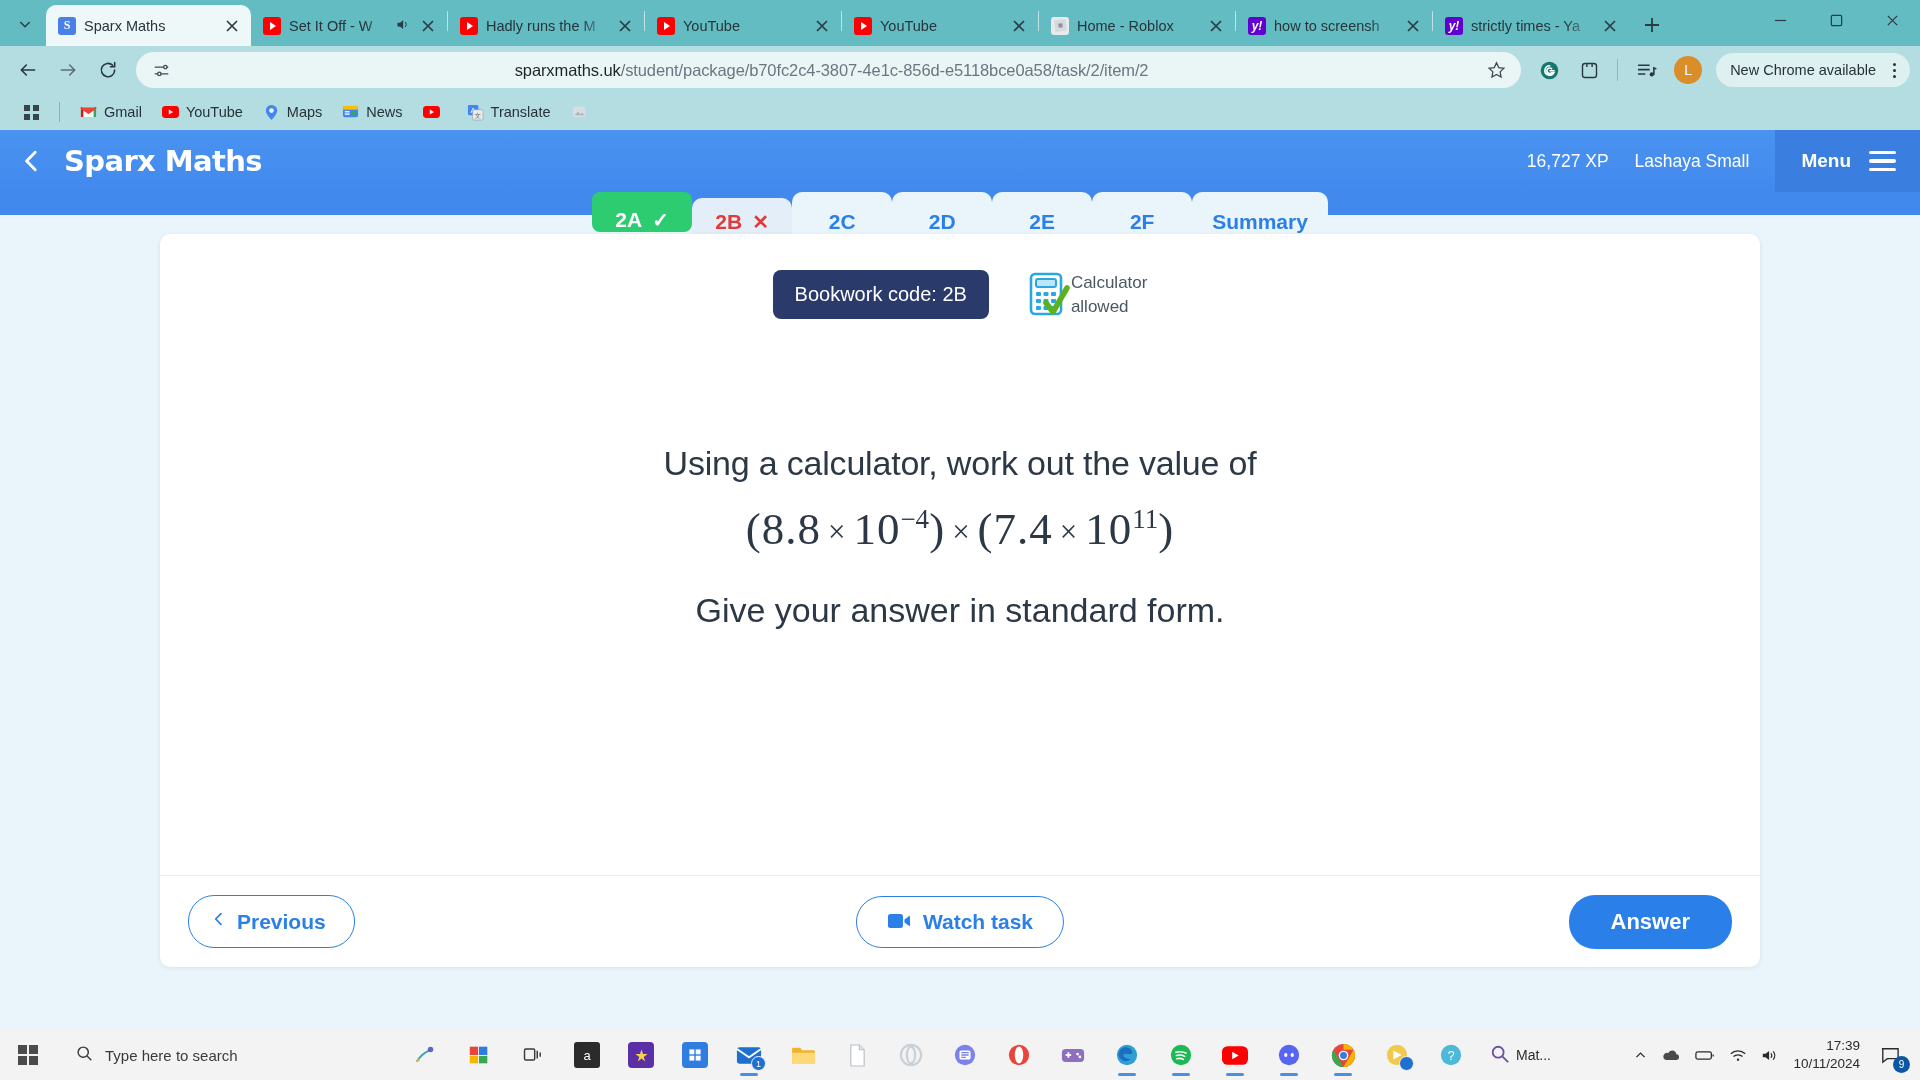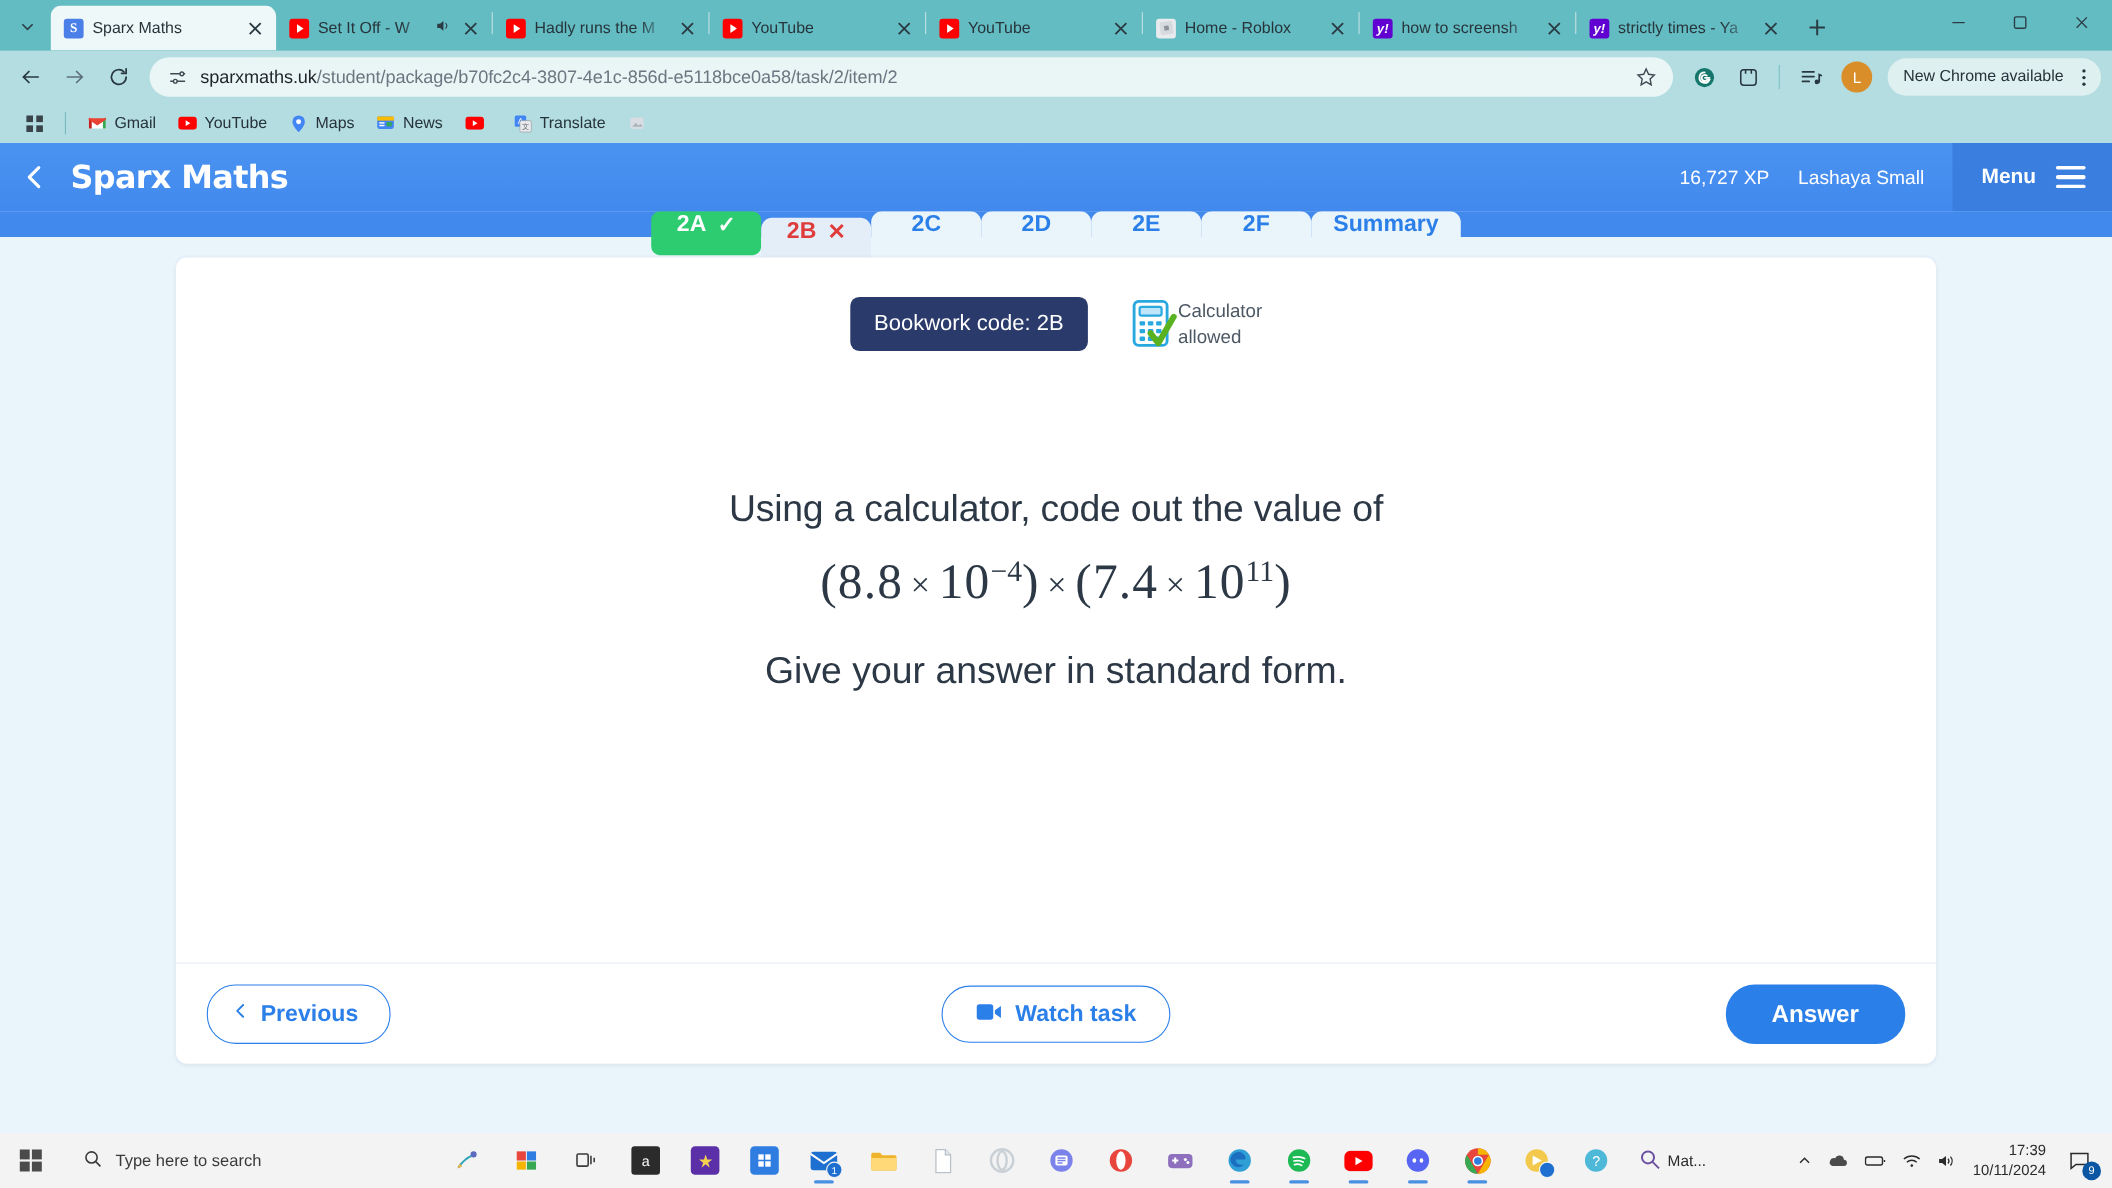--- a/index.html
+++ b/index.html
@@ -52,21 +52,21 @@
   .fav-yt:after { content:""; border-left:6px solid #fff; border-top:4px solid transparent; border-bottom:4px solid transparent; margin-left:2px;}
   .fav-yahoo { background:#6001d2; color:#fff; font-weight:700; font-size:12px; font-style:italic; }
   .fav-roblox { background:#e8eaed; color:#5b5f66; }
 
   
   .toolbar { height: 48px; background: #b3dde0; display: flex; align-items: center; padding: 0 10px; gap: 4px; }
   .navbtn { width: 36px; height: 36px; display: flex; align-items: center; justify-content: center; border-radius: 50%; }
   .navbtn svg { width: 20px; height: 20px; }
   .omnibox {
     flex: 1 1 auto; height: 36px; background: #eaf6f6; border-radius: 18px;
-    display: flex; align-items: center; padding: 0 6px 0 14px; margin: 0 6px; min-width: 0;
+    display: flex; align-items: center; padding: 0 6px 0 14px; margin: 0 6px; min-width: 0; text-align: center;
   }
   .omni-icon { width: 22px; height: 22px; display:flex; align-items:center; justify-content:center; flex:0 0 auto; margin-right: 10px;}
   .omni-icon svg { width: 17px; height: 17px; }
   .url { font-size: 16.5px; color: #6b7681; white-space: nowrap; overflow: hidden; flex:1 1 auto; letter-spacing: -0.1px;}
   .url b { color: #1f2429; font-weight: 400; }
   .star { width: 30px; height: 30px; display:flex;align-items:center;justify-content:center; flex:0 0 auto; margin-right:4px;}
   .star svg { width: 19px; height: 19px; }
   .tbicon { width: 36px; height: 36px; display:flex; align-items:center; justify-content:center; flex:0 0 auto;}
   .tbicon svg { width: 21px; height: 21px; }
   .vdiv { width:1px; height: 22px; background:#7fbfc4; margin: 0 6px; flex:0 0 auto;}
@@ -103,21 +103,21 @@
   .menu-block { background:#3a7fe0; height:100%; display:flex; align-items:center; gap:18px; padding: 0 24px 0 26px;}
   .menu-block .mlabel { color:#fff; font-size: 19px; font-weight: 700; }
   .burger { display:flex; flex-direction:column; gap:5px; }
   .burger i { display:block; width: 27px; height: 3.5px; background:#fff; border-radius:2px;}
 
   
   .tasktabs { display:flex; justify-content:center; align-items:flex-end; height: 42px; flex:0 0 auto;
               background: linear-gradient(180deg,#4289ee 0%, #4289ee 55%, #eaf4fb 55%, #eaf4fb 100%); }
   .ttab {
     height: 42px; min-width: 100px; padding: 0 20px; border-radius: 10px 10px 0 0;
-    display:flex; align-items:flex-start; justify-content:center; gap:10px;
+    display:flex; align-items:flex-end; justify-content:center; gap:10px;
     font-size: 21px; font-weight: 700; background:#eaf4fb; color:#2b7fe8;
   }
   .ttab.done { background:#2ecc71; color:#fff; height: 40px; margin-bottom:2px; border-radius: 8px;}
   .ttab.wrong { background:#e4eef8; color:#e03b3b; height: 36px; }
   .ttab .mark { font-size: 20px; font-weight: 700; }
 
   
   .cardwrap { flex:1 1 auto; display:flex; justify-content:center; padding: 0 0 16px; }
   .card {
     width: 1600px; background:#fff; border-radius: 10px; margin-top: 0;
@@ -529,21 +529,21 @@
               </svg>
             </span>
             <span class="calctext">
               <span>Calculator</span><br>
               <span>allowed</span>
             </span>
           </div>
         </div>
 
         <div class="qarea">
-          <div class="qline1">Using a calculator, code out the value of</div>
+          <div class="qline1">Using a calculator, work out the value of</div>
           <div class="mathexpr"><span>(</span><span>8.8</span><span class="tms">×</span><span>10</span><span class="sup">−4</span><span>)</span><span class="tms">×</span><span>(</span><span>7.4</span><span class="tms">×</span><span>10</span><span class="sup">11</span><span>)</span></div>
           <div class="qline2">Give your answer in standard form.</div>
         </div>
 
         <div class="cardfoot">
           <div class="btn-prev">
             <span>
               <svg viewBox="0 0 24 24" width="16" height="20" fill="none" stroke="#2b7fe8" stroke-width="2.6" stroke-linecap="round" stroke-linejoin="round">
                   <path d="M15 4l-8 8 8 8"></path>
                 </svg>

